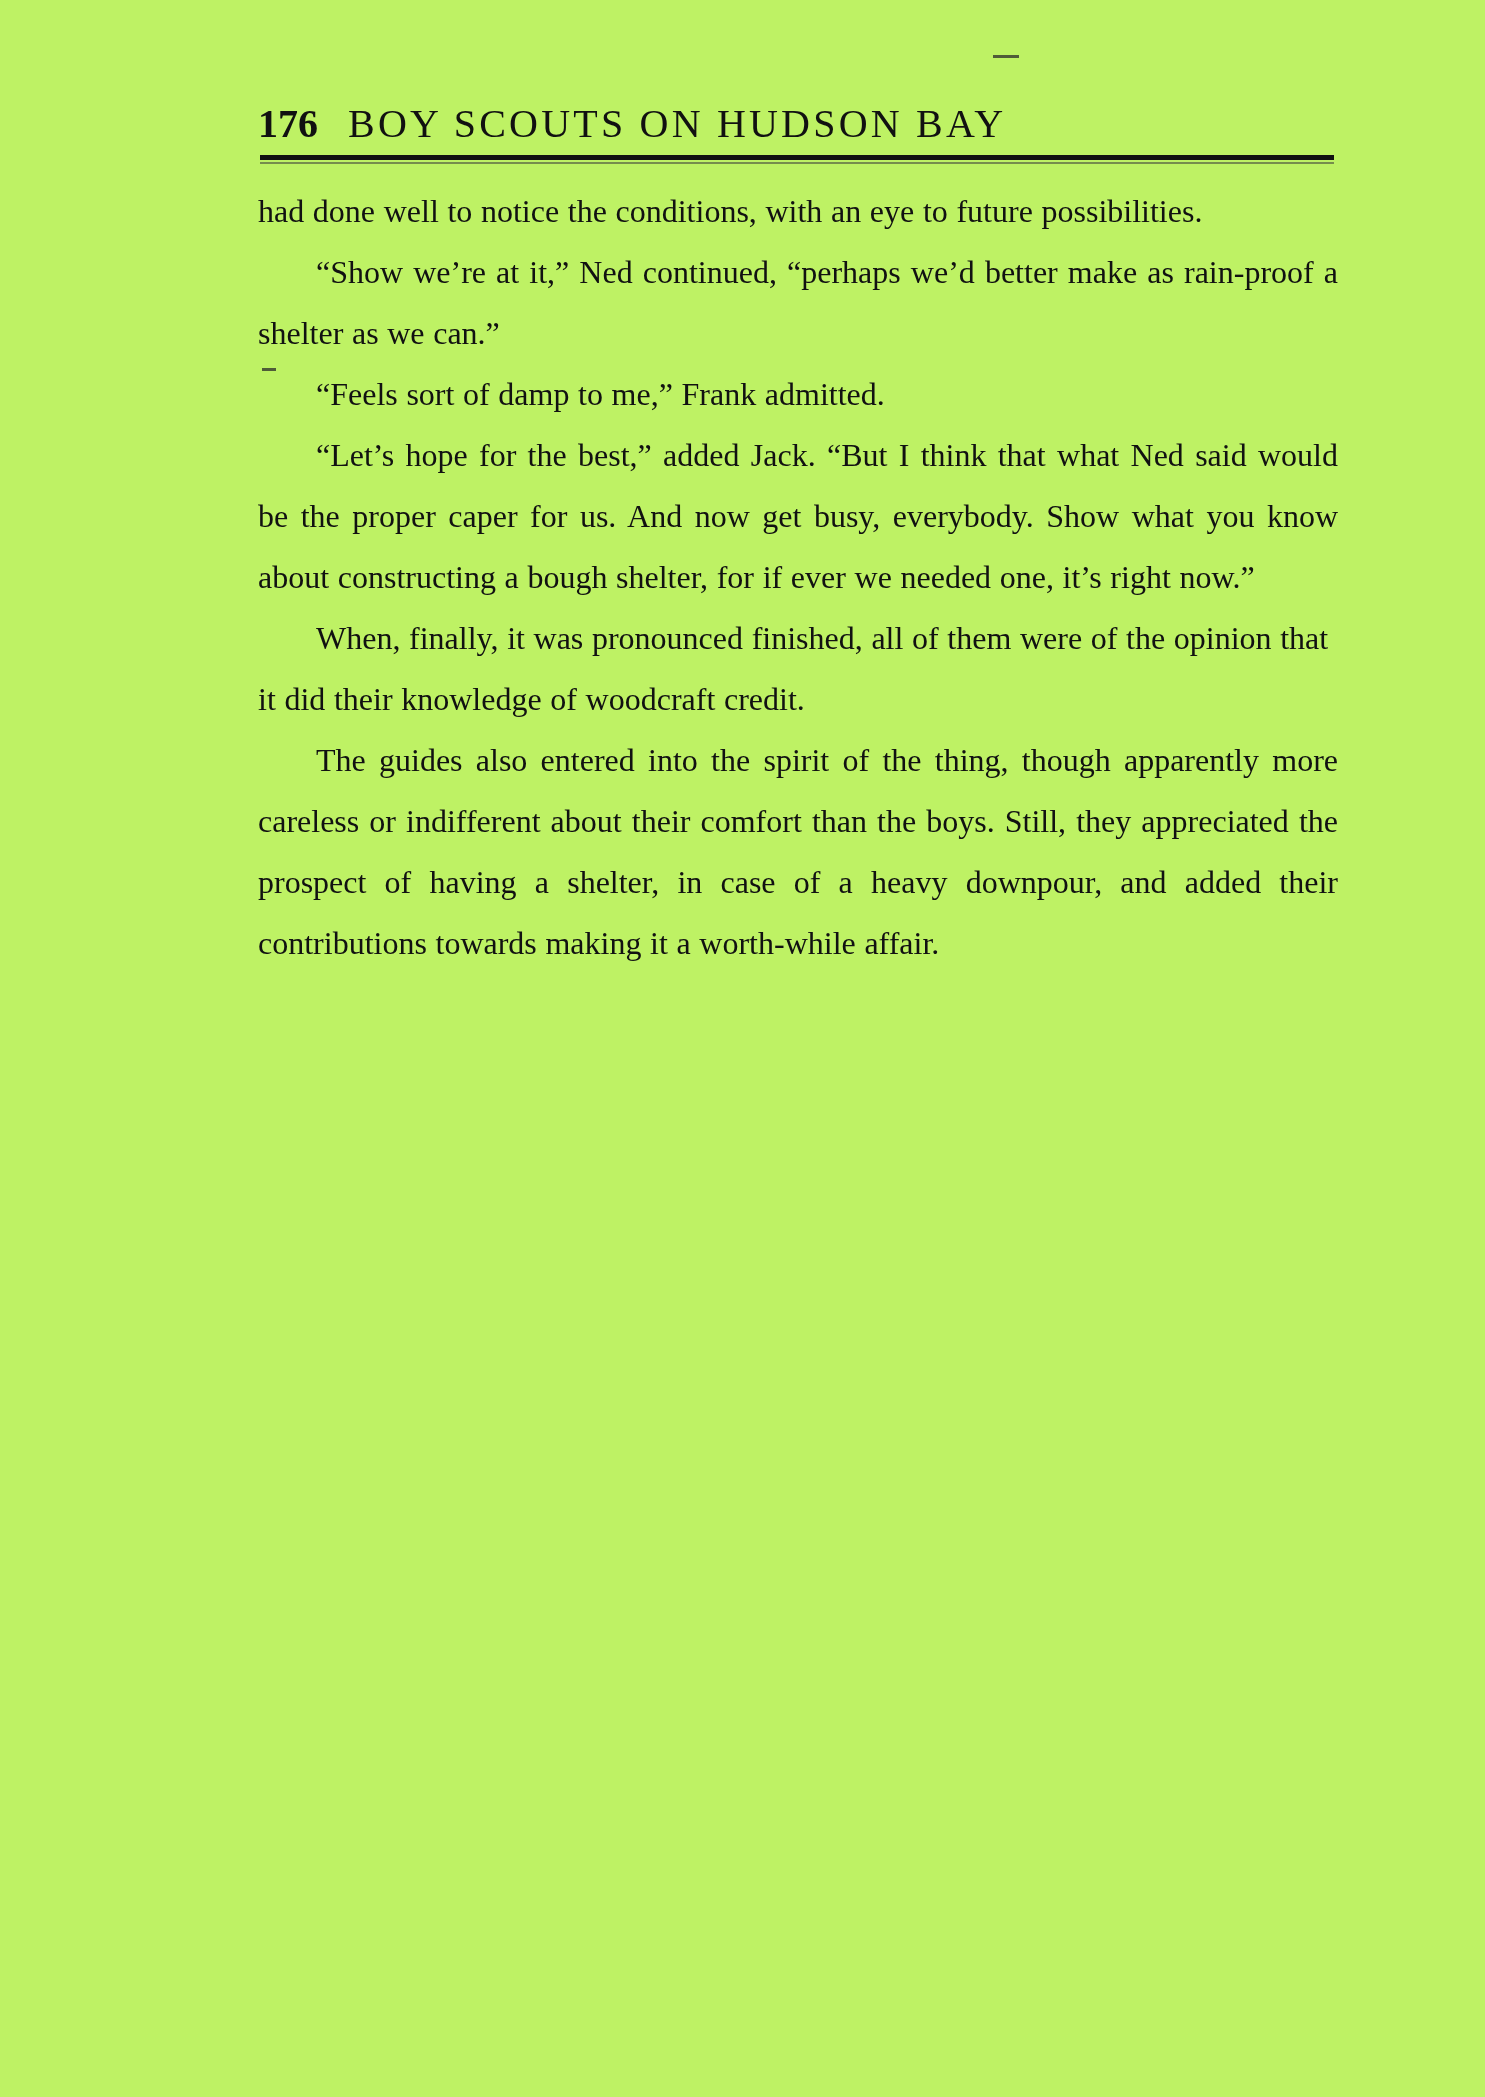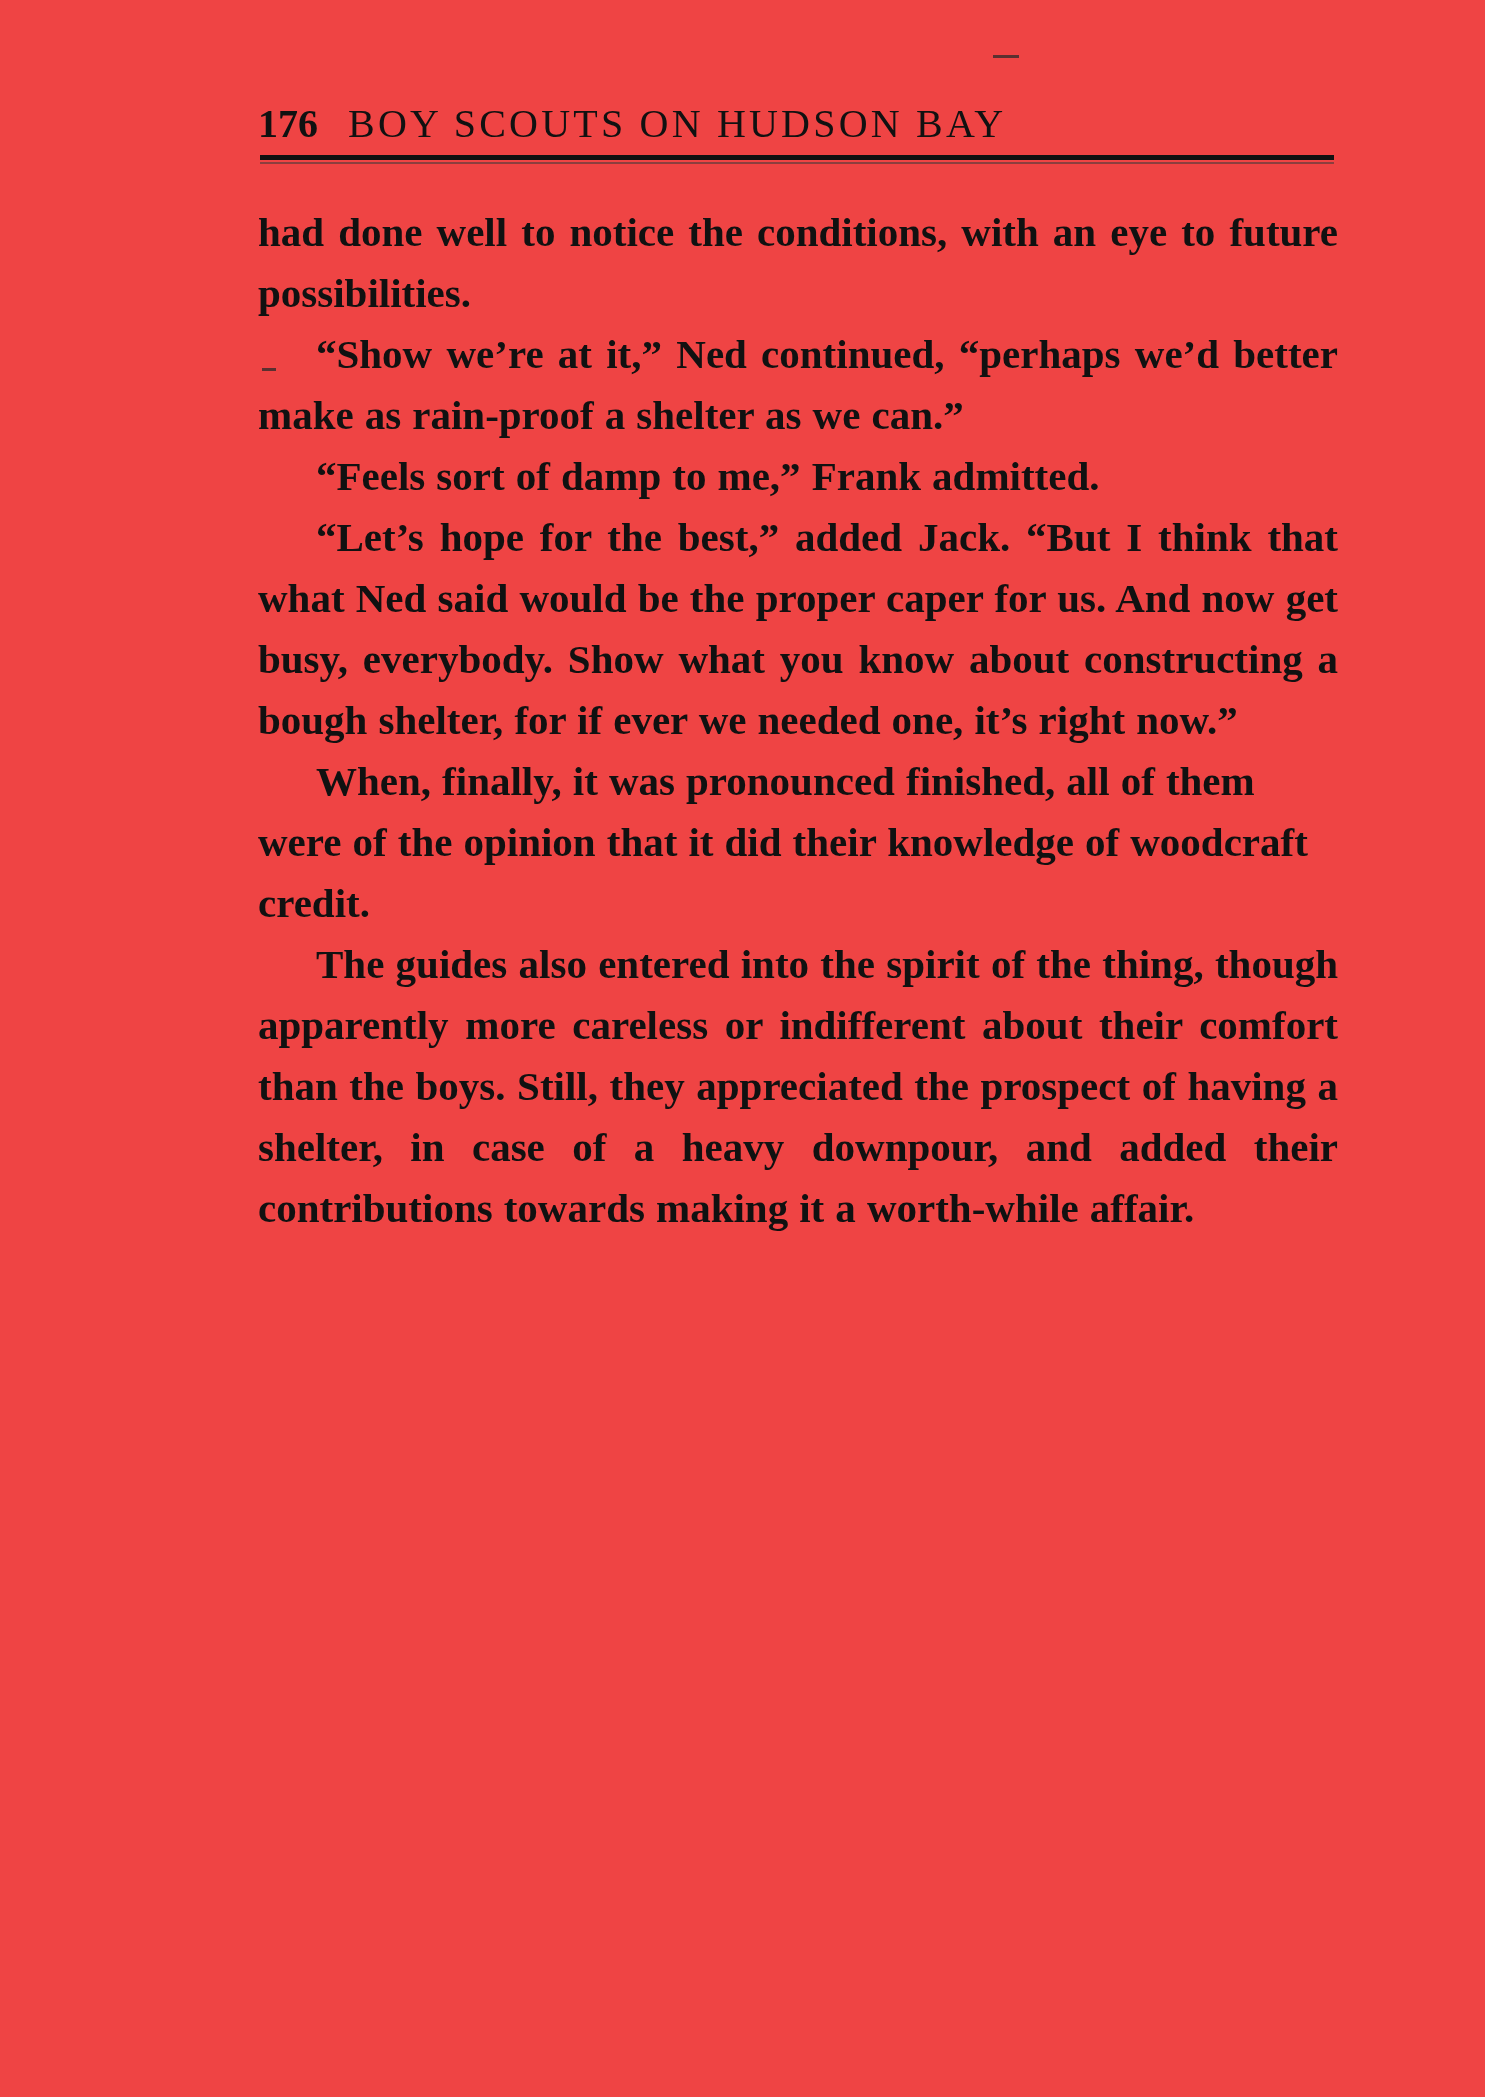--- a/index.html
+++ b/index.html
@@ -14,21 +14,21 @@
     color: #111111;
     position: relative;
     overflow: hidden;
   }
   .page {
     position: absolute;
     left: 0;
     top: 0;
     width: 1485px;
     height: 2097px;
-    background: #ef4444;
+    background: #bef264;
   }
   .content {
     position: absolute;
     left: 258px;
     top: 100px;
     width: 1080px;
   }
   .header {
     display: flex;
     align-items: baseline;
@@ -58,29 +58,28 @@
   }
   .header-rule-thin {
     margin-top: 2px;
     margin-left: 2px;
     width: 1074px;
     height: 2px;
     background: #3a3a3a;
     opacity: 0.55;
   }
   .body-text {
-    margin-top: 38px;
-    font-size: 41px;
+    margin-top: 17px;
+    font-size: 32px;
     line-height: 61px;
     text-align: justify;
     text-justify: inter-word;
     -webkit-hyphens: none;
     hyphens: none;
     word-spacing: 0.02em;
-    font-weight: bold;
   }
   .para {
     margin: 0;
     text-indent: 58px;
     text-align: justify;
   }
   .para.first {
     text-indent: 0;
   }
   .para.last {

